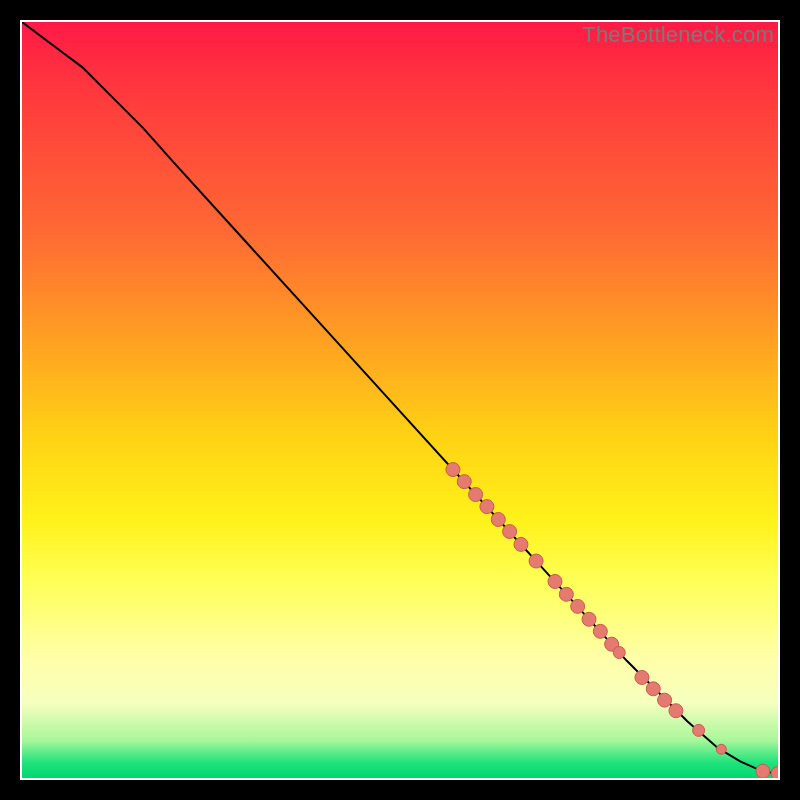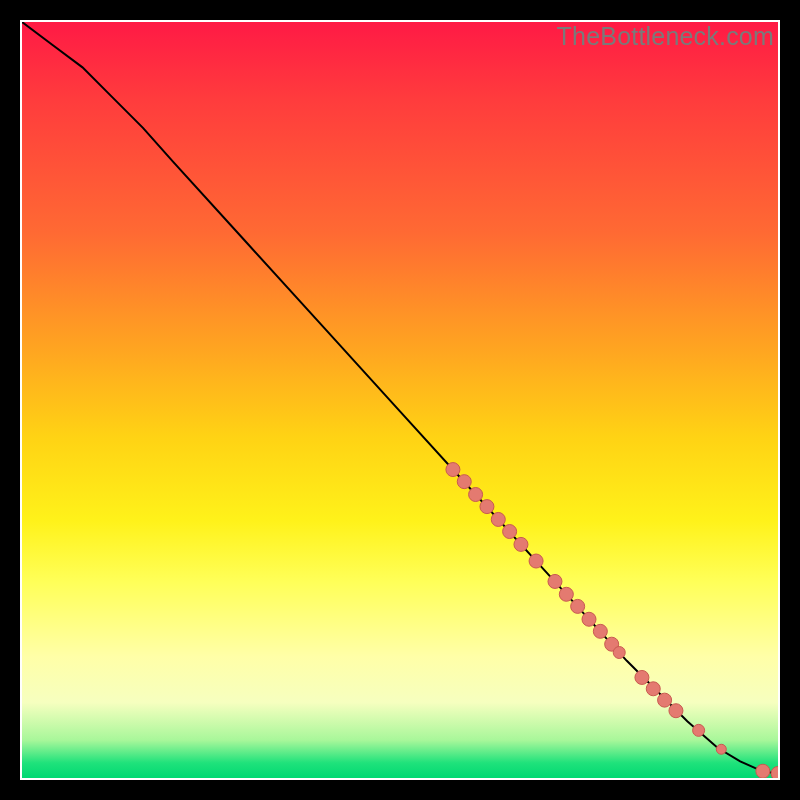--- a/index.html
+++ b/index.html
@@ -44,21 +44,21 @@
       #a8f79a 95%,
       #1fe27b 98%,
       #00d872 100%
     );
   }
   .watermark {
     position: absolute;
     top: 0px;
     right: 4px;
     color: #7a7a7a;
-    font-size: 25px;
+    font-size: 22px;
     font-weight: 500;
     letter-spacing: 0.2px;
     user-select: none;
   }
   svg.curve-layer {
     position: absolute;
     inset: 0;
     width: 756px;
     height: 756px;
   }

